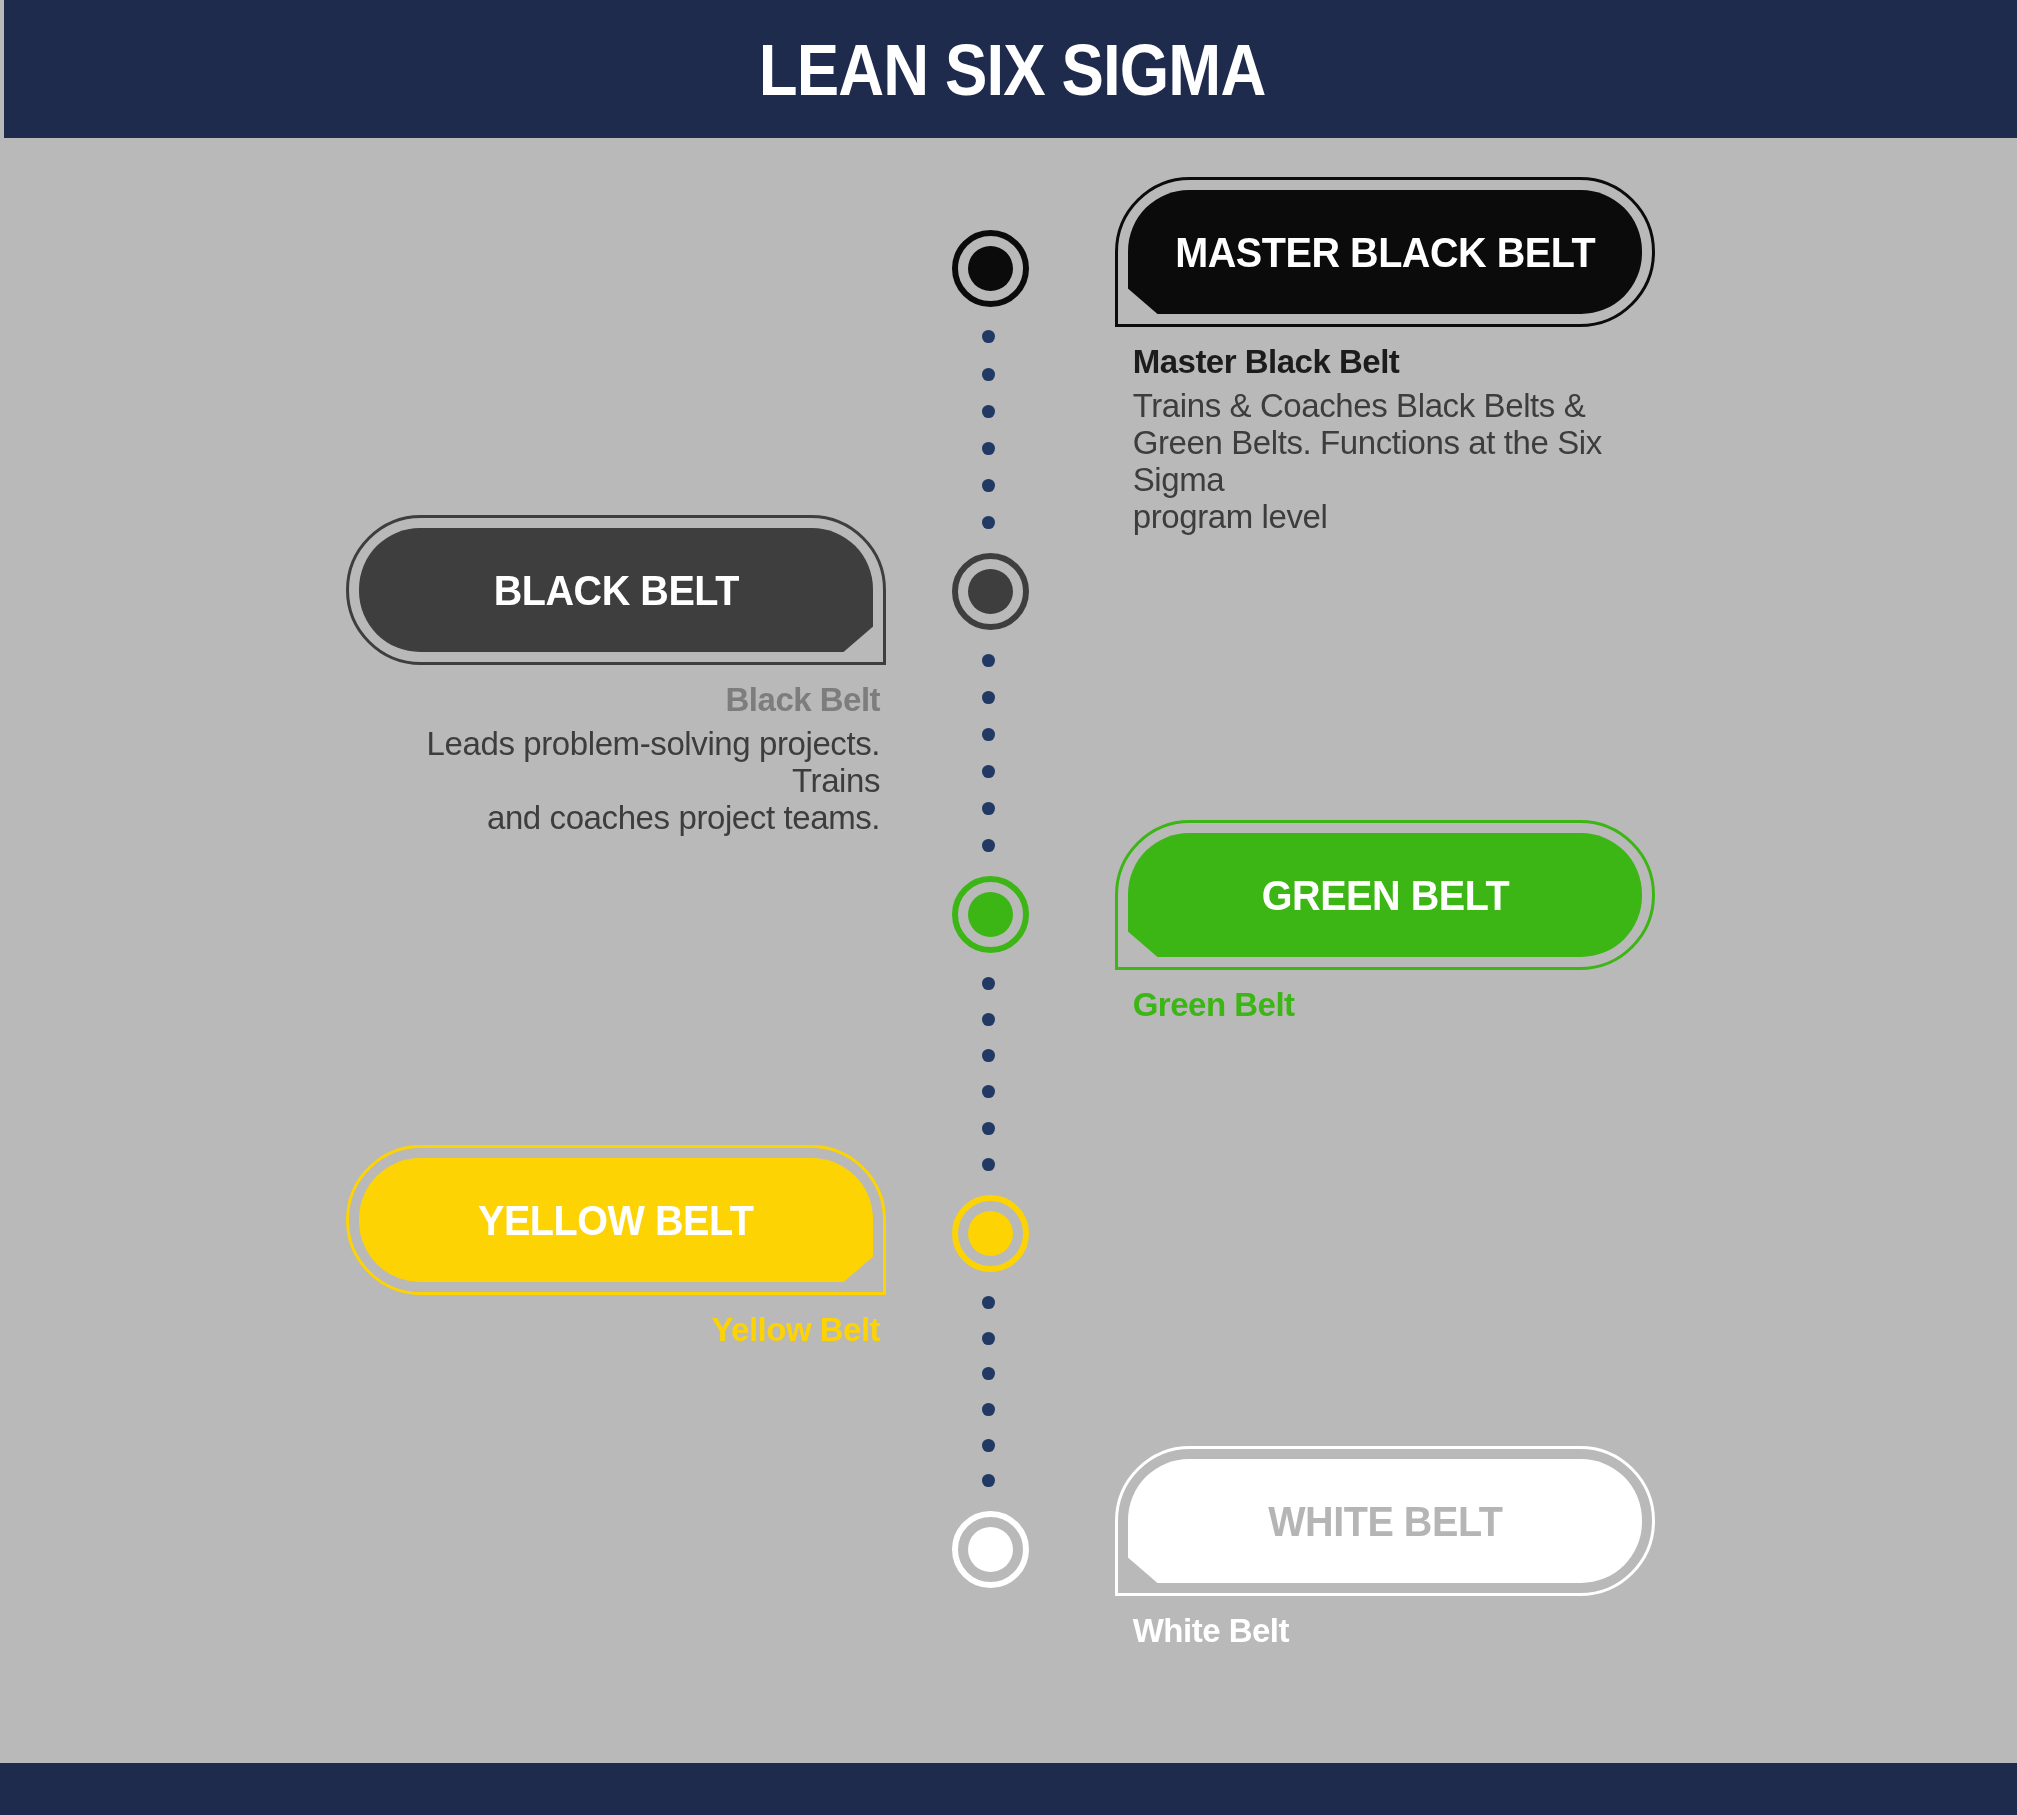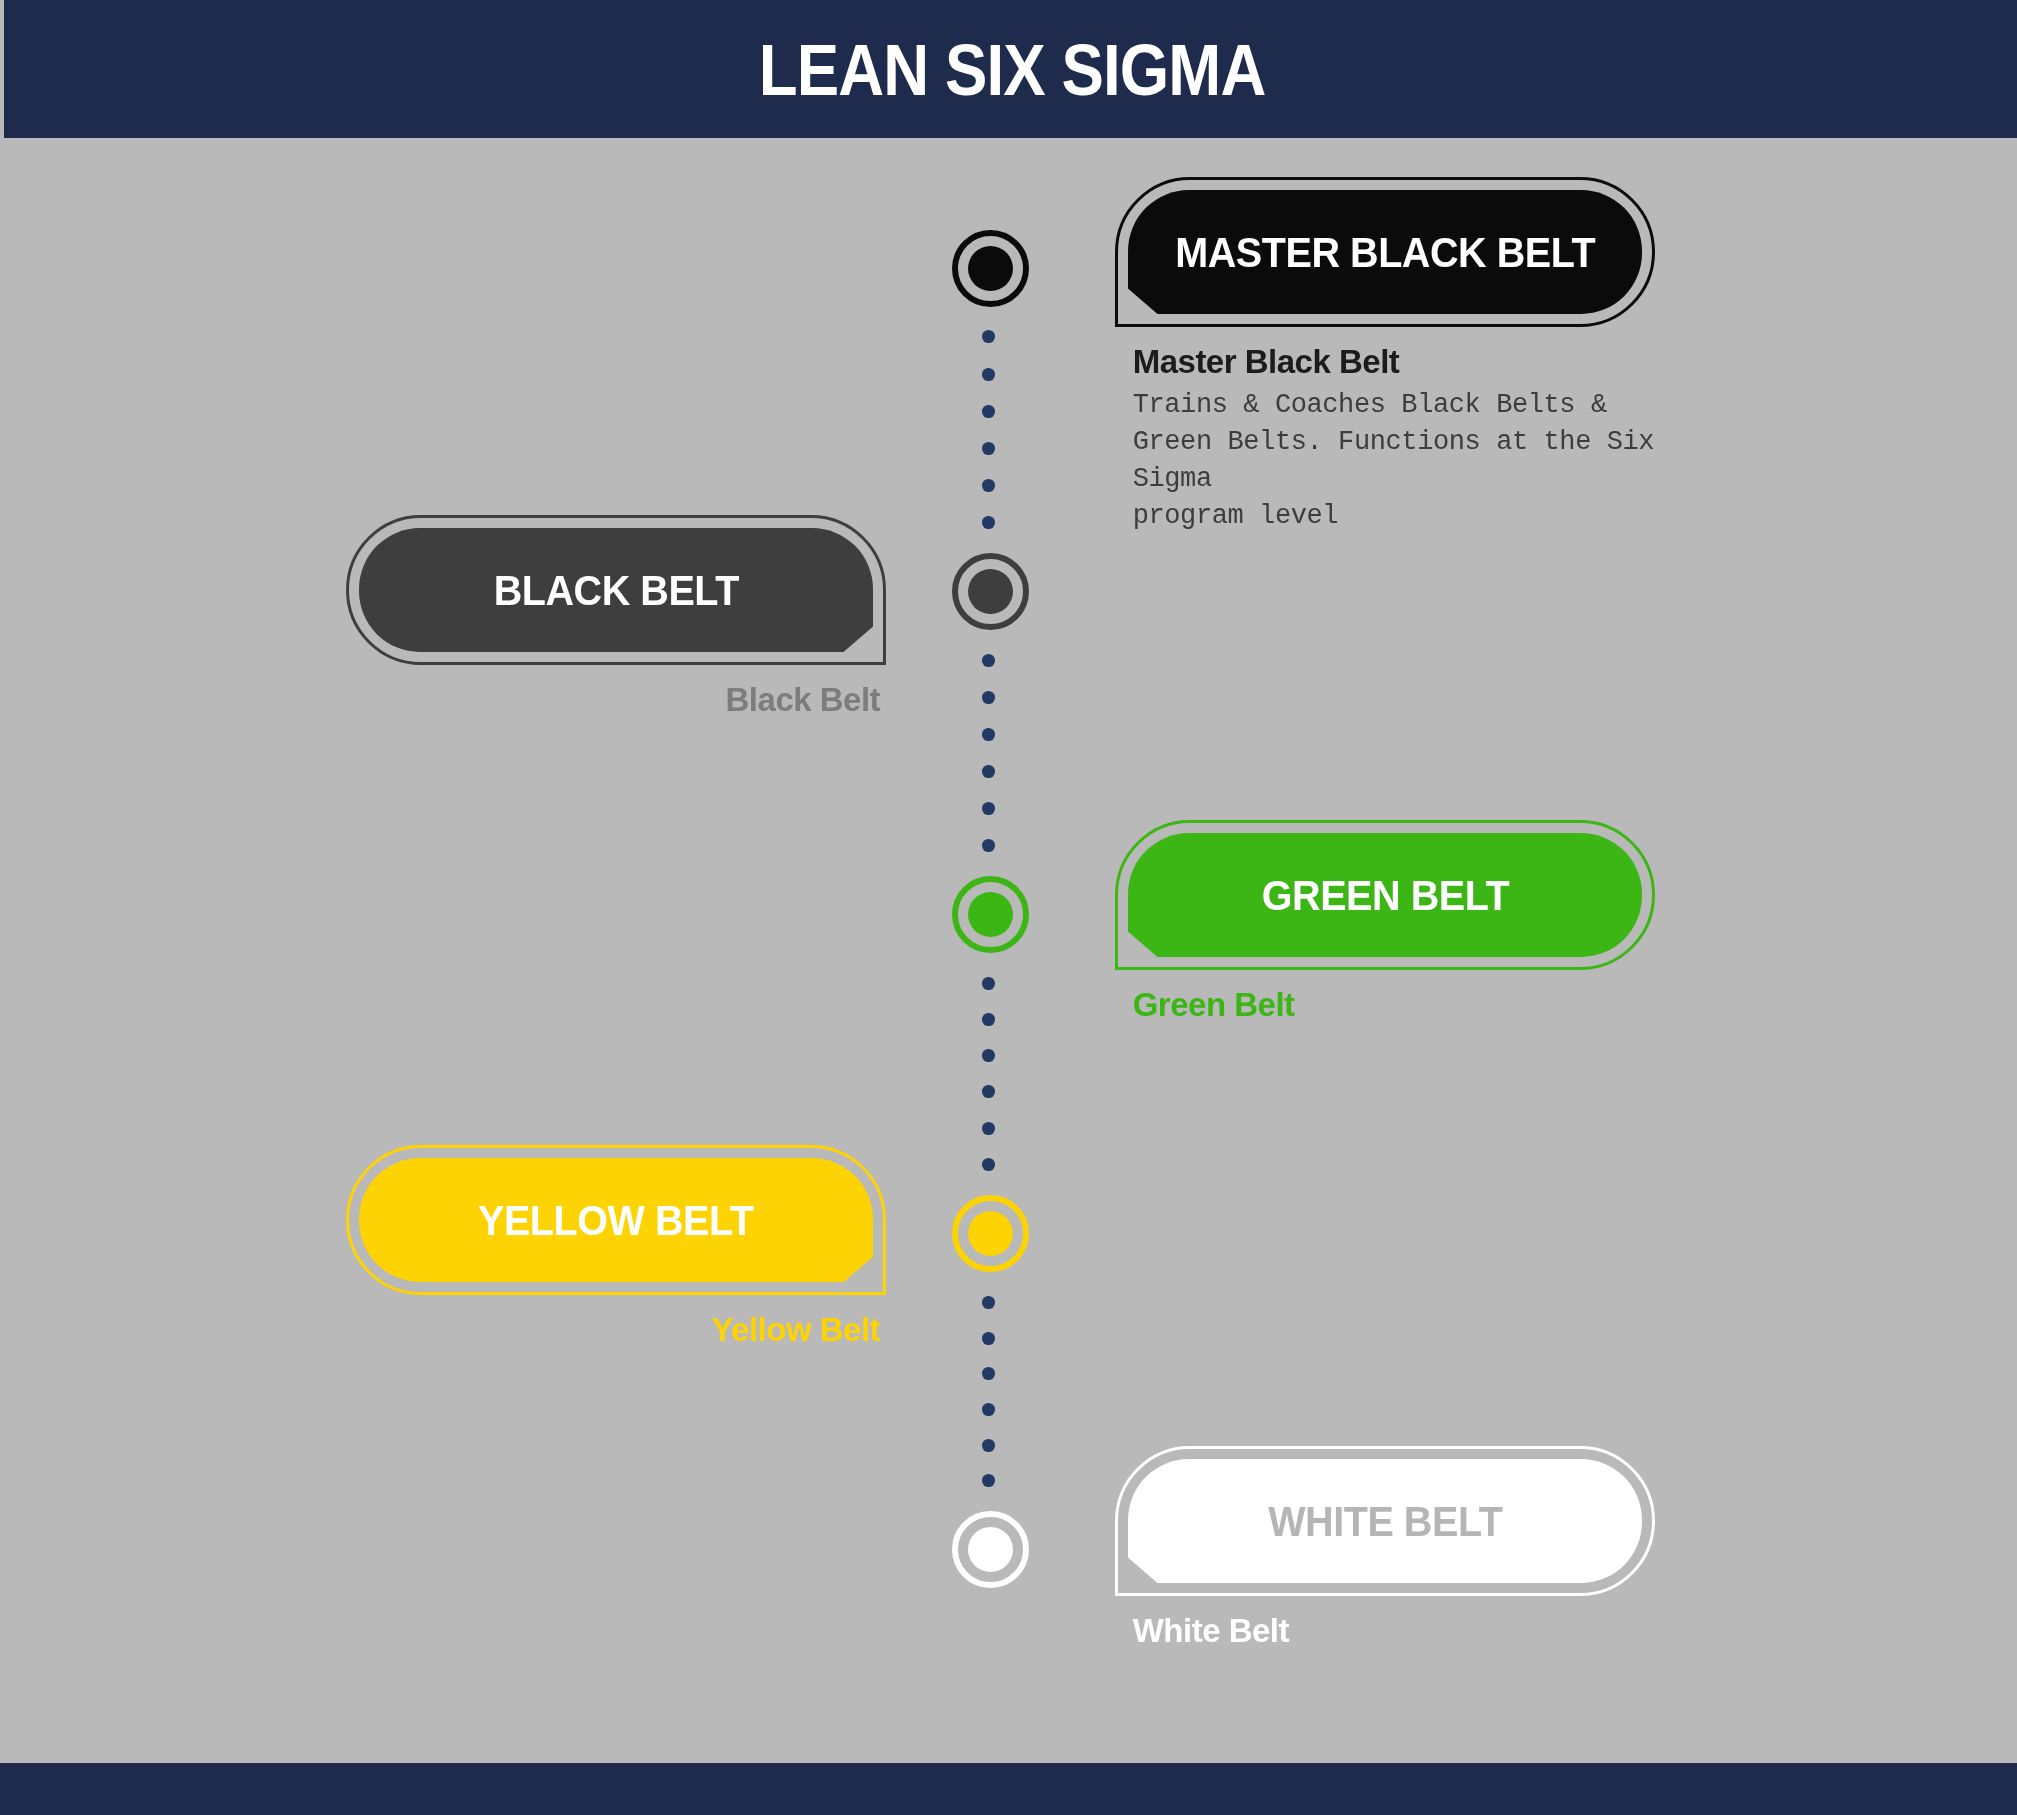--- a/index.html
+++ b/index.html
@@ -40,22 +40,22 @@
       clip-path:polygon(0 0,100% 0,100% 100%,29.6px 100%,0 calc(100% - 25.6px));}
   .side-left .badge-fill{border-radius:61px 61px 0 61px;
       clip-path:polygon(0 0,100% 0,100% calc(100% - 25.6px),calc(100% - 29.6px) 100%,0 100%);}
   .badge-label{font-size:43px;font-weight:bold;letter-spacing:-0.5px;white-space:nowrap;
                transform:scaleX(0.92);transform-origin:center;}
 
   .text-block{position:absolute;top:165px;width:540px;box-sizing:border-box;}
   .side-right .text-block{left:17.7px;text-align:left;}
   .side-left  .text-block{left:0;padding-right:5.9px;text-align:right;}
   .belt-heading{font-size:33px;font-weight:bold;letter-spacing:-0.5px;line-height:39px;}
-  .belt-description{font-size:27px;letter-spacing:-0.4px;line-height:37px;
-                    color:#3d3d3d;white-space:pre-line;margin-top:5.9px;font-family:Liberation Mono, monospace;}
+  .belt-description{font-size:33px;letter-spacing:-0.4px;line-height:37px;
+                    color:#3d3d3d;white-space:pre-line;margin-top:5.9px;}
 </style>
 </head>
 <body>
 
 <div class="canvas" style="background: rgb(185, 185, 185);">
 
   <div class="header" style="background: rgb(31, 43, 77);">
     <div class="title">LEAN SIX SIGMA</div>
   </div>
 
@@ -117,20 +117,22 @@
   </div>
 
   <div class="belt belt-1 side-left">
     <div class="badge" style="border-color: rgb(62, 62, 62);">
       <div class="badge-fill" style="background: rgb(62, 62, 62);">
         <span class="badge-label" style="color: rgb(255, 255, 255);">BLACK BELT</span>
       </div>
     </div>
     <div class="text-block">
       <div class="belt-heading" style="color: rgb(125, 125, 125);">Black Belt</div>
+      <div class="belt-description" style="color: rgb(61, 61, 61);">Leads problem-solving projects. Trains
+and coaches project teams.</div>
     </div>
   </div>
 
   <div class="belt belt-2 side-right">
     <div class="badge" style="border-color: rgb(60, 182, 20);">
       <div class="badge-fill" style="background: rgb(60, 182, 20);">
         <span class="badge-label" style="color: rgb(255, 255, 255);">GREEN BELT</span>
       </div>
     </div>
     <div class="text-block">

